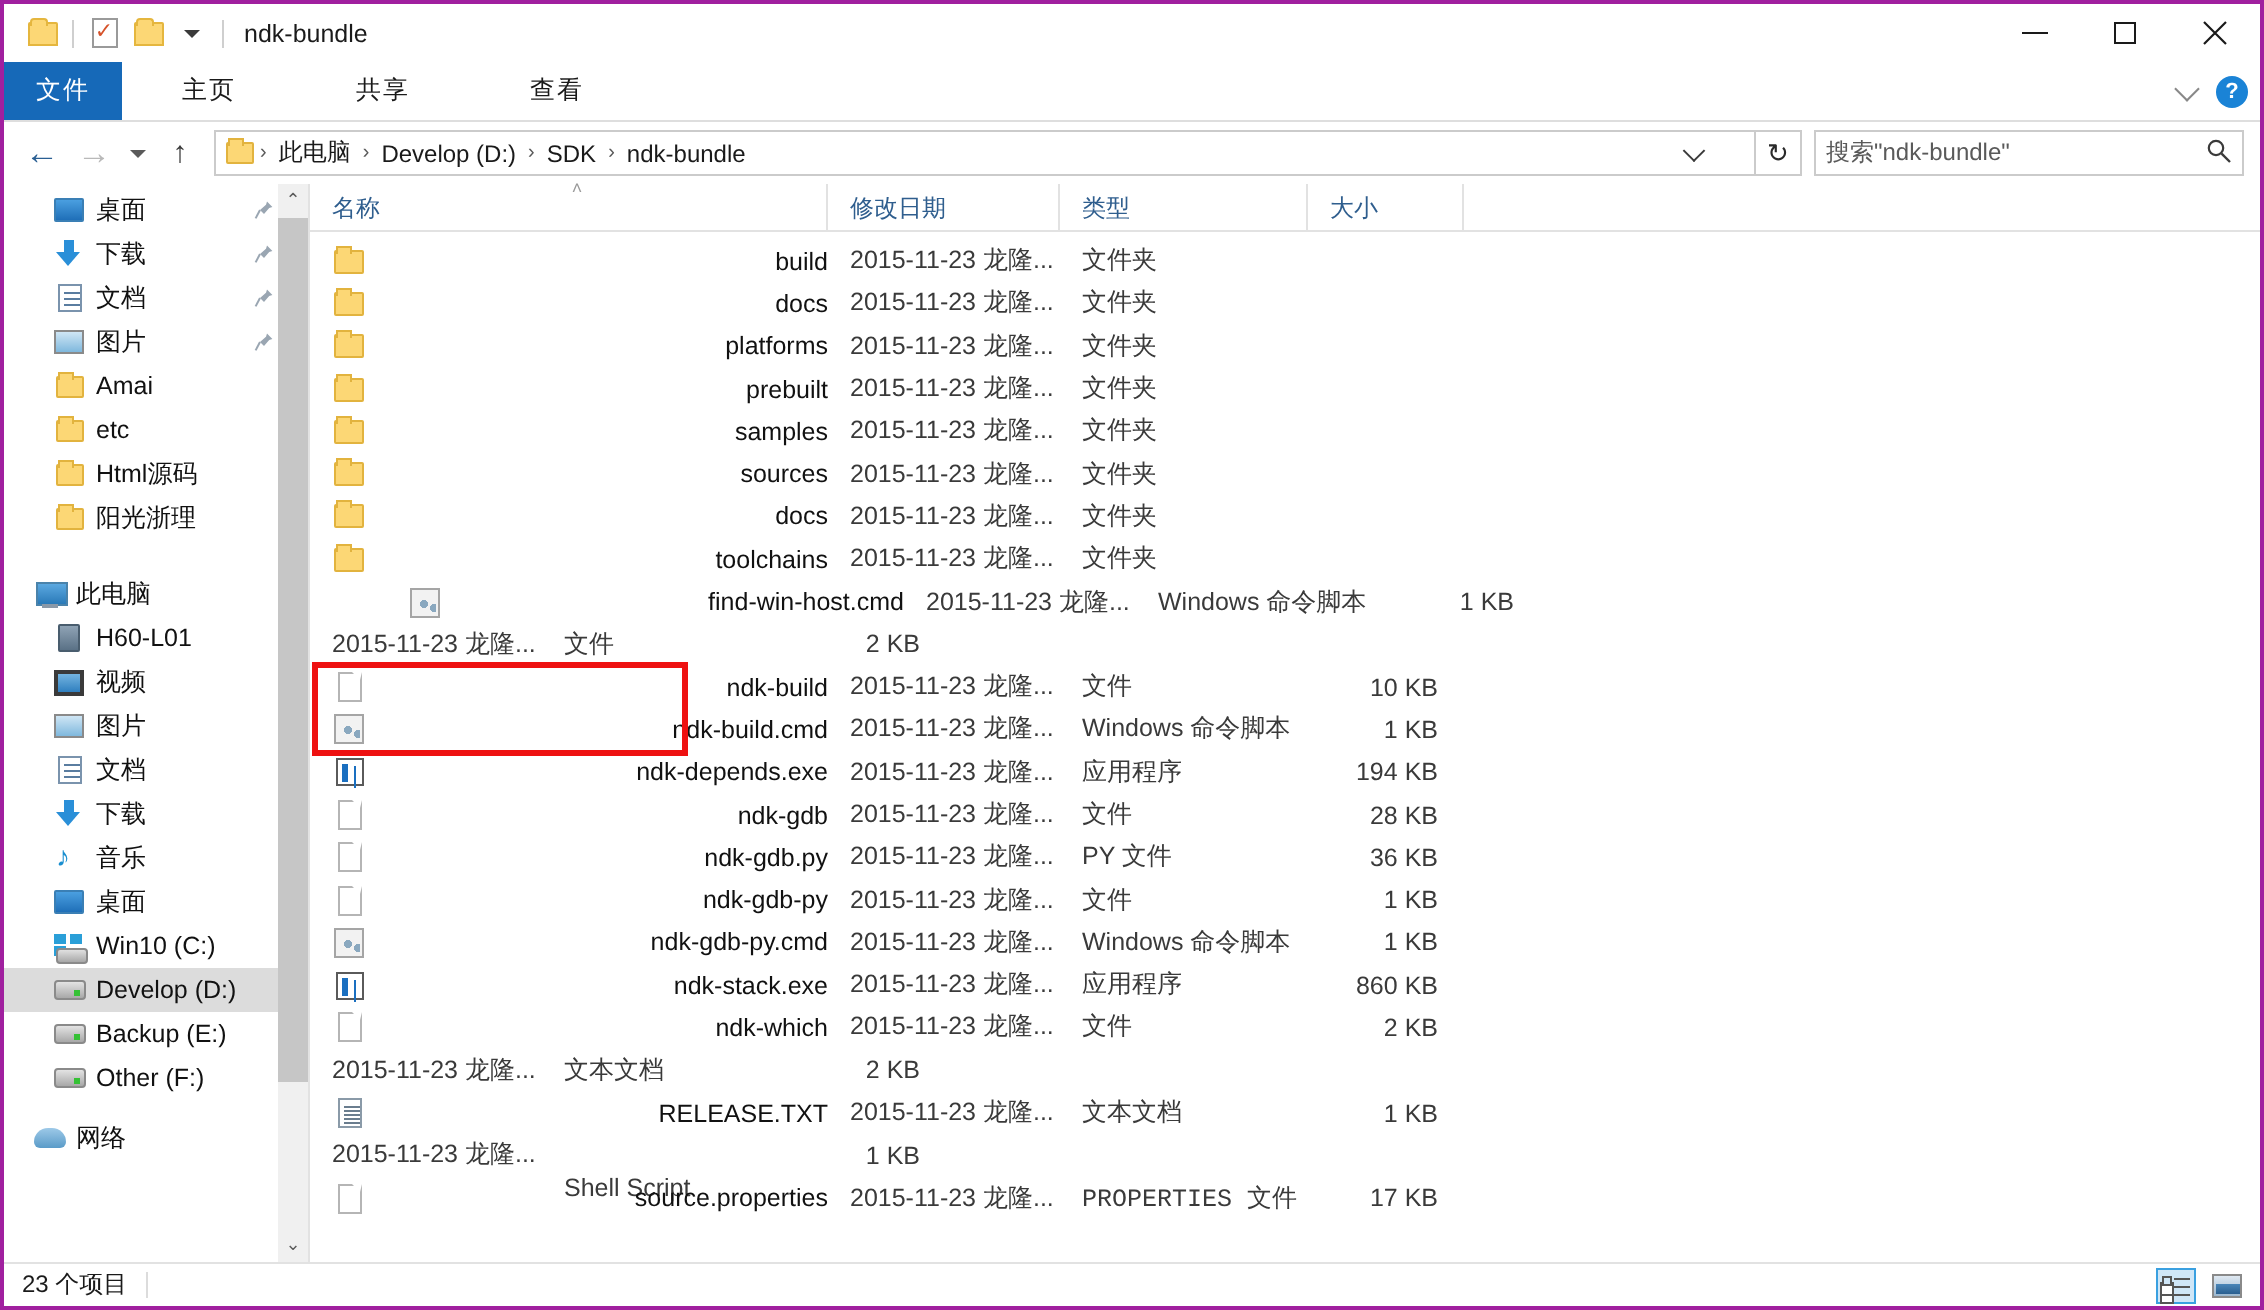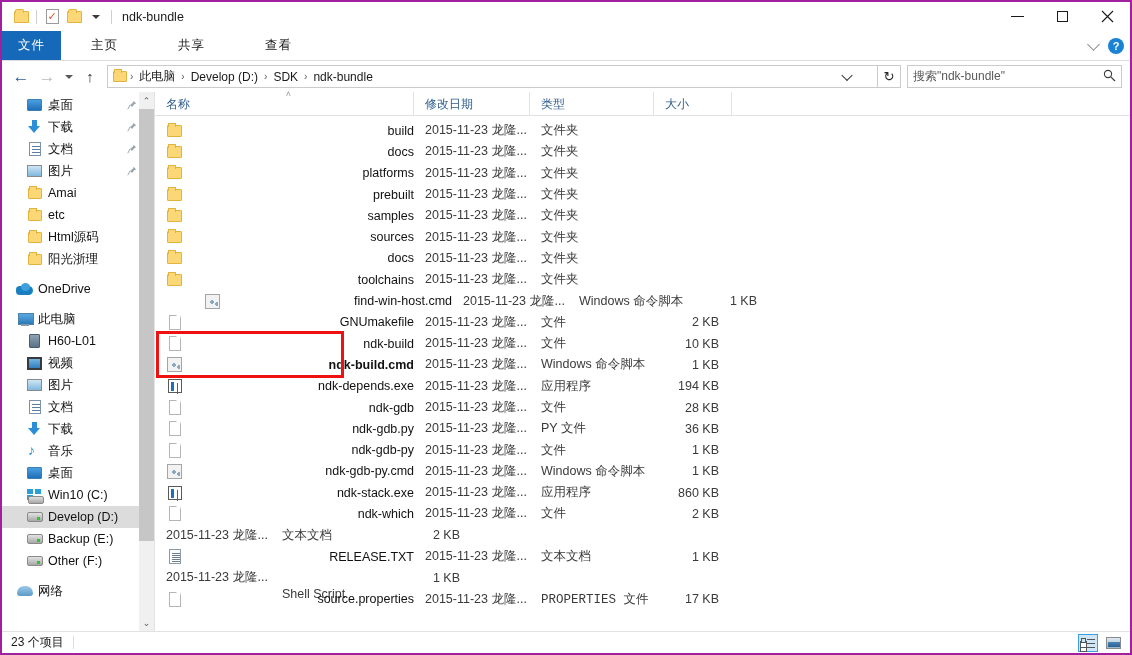--- a/index.html
+++ b/index.html
@@ -402,26 +402,20 @@
             </span>
             <span>Html源码</span>
           </div>
           <div class="sitem lvl1">
             <span class="sico">
               <span class="ic-folder"></span>
             </span>
             <span>阳光浙理</span>
           </div>
           <div class="sgap"></div>
-          <div class="sitem lvl0">
-            <span class="sico">
-              <span class="ic-onedrive"></span>
-            </span>
-            <span>OneDrive</span>
-          </div>
           <div class="sgap"></div>
           <div class="sitem lvl0">
             <span class="sico">
               <span class="ic-pc"></span>
             </span>
             <span>此电脑</span>
           </div>
           <div class="sitem lvl1">
             <span class="sico">
               <span class="ic-phone"></span>
@@ -617,43 +611,37 @@
               <span class="ficon">
                 <span class="fi-cmd"></span>
               </span>
               <span>find-win-host.cmd</span>
             </div>
             <div class="cdate" style="width: 116px;">2015-11-23 龙隆...</div>
             <div class="ctype" style="width: 124px;">Windows 命令脚本</div>
             <div class="csize" style="width: 78px;">1 KB</div>
           </div>
           <div class="row">
-            <div class="cname" style="width: 259px;">
-              <span class="ficon">
-                <span class="fi-blank"></span>
-              </span>
-              <span>GNUmakefile</span>
-            </div>
             <div class="cdate" style="width: 116px;">2015-11-23 龙隆...</div>
             <div class="ctype" style="width: 124px;">文件</div>
             <div class="csize" style="width: 78px;">2 KB</div>
           </div>
           <div class="row">
             <div class="cname" style="width: 259px;">
               <span class="ficon">
                 <span class="fi-blank"></span>
               </span>
               <span>ndk-build</span>
             </div>
             <div class="cdate" style="width: 116px;">2015-11-23 龙隆...</div>
             <div class="ctype" style="width: 124px;">文件</div>
             <div class="csize" style="width: 78px;">10 KB</div>
           </div>
           <div class="row">
-            <div class="cname" style="width: 259px; font-weight: bold;">
+            <div class="cname" style="width: 259px;">
               <span class="ficon">
                 <span class="fi-cmd"></span>
               </span>
               <span>ndk-build.cmd</span>
             </div>
             <div class="cdate" style="width: 116px;">2015-11-23 龙隆...</div>
             <div class="ctype" style="width: 124px;">Windows 命令脚本</div>
             <div class="csize" style="width: 78px;">1 KB</div>
           </div>
           <div class="row">

